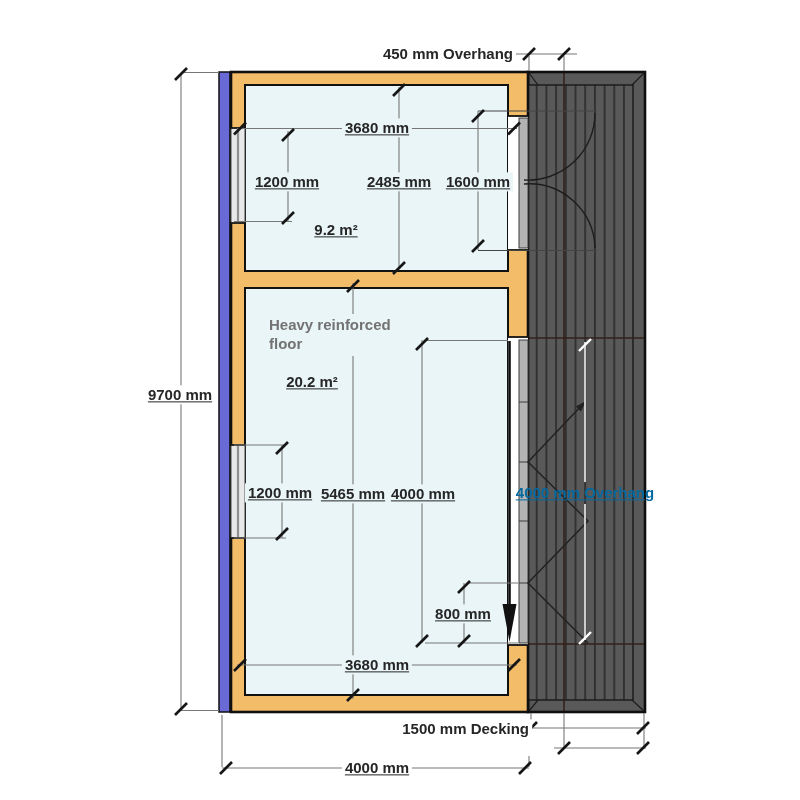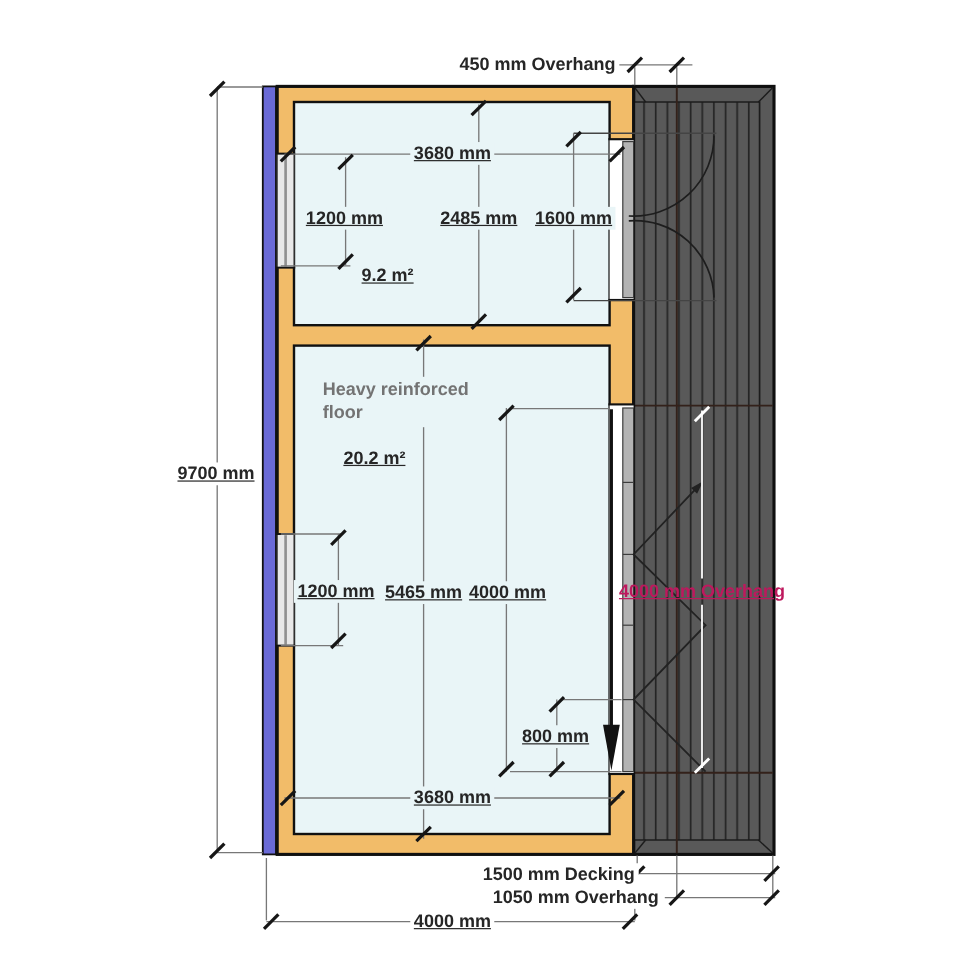--- a/index.html
+++ b/index.html
@@ -9,21 +9,21 @@
   }
   #drawing{position:absolute;left:0;top:0;}
   .lbl{
     position:absolute;font-size:15px;font-weight:bold;color:#262626;
     white-space:nowrap;line-height:1.15;padding:1px 3px;
   }
   .center{transform:translate(-50%,-50%);text-decoration:underline;}
   .rightal{transform:translate(-100%,-50%);}
   .bg-room{background:#e9f5f7;}
   .bg-white{background:#ffffff;}
-  .deck-label{color:#be185d;background:transparent;padding:0;}
+  .deck-label{color:#0369a1;background:transparent;padding:0;}
   .note{
     position:absolute;left:266px;top:314px;width:132px;
     font-size:15px;font-weight:bold;color:#737373;background:#e9f5f7;
     line-height:1.25;padding:2px 3px;white-space:normal;
   }
 </style>
 </head>
 <body>
 
 <div id="canvas">
@@ -190,21 +190,21 @@
 <div class="lbl rightal bg-white" style="left:516px;top:54px;">450 mm Overhang</div>
 
 <div class="lbl center bg-room" style="left:377px;top:128px;">3680 mm</div>
 
 <div class="lbl center bg-room" style="left:287px;top:182px;">1200 mm</div>
 
 <div class="lbl center bg-room" style="left:399px;top:182px;">2485 mm</div>
 
 <div class="lbl center bg-room" style="left:478px;top:182px;">1600 mm</div>
 
-<div class="lbl center bg-room" style="left:323px;top:230px;">9.2 m²</div>
+<div class="lbl center bg-room" style="left:336px;top:230px;">9.2 m²</div>
 
 <div class="note">
   <span>Heavy reinforced</span><br>
   <span>floor</span>
 </div>
 
 <div class="lbl center bg-room" style="left:312px;top:382px;">20.2 m²</div>
 
 <div class="lbl center bg-white" style="left:180px;top:395px;">9700 mm</div>
 
@@ -215,17 +215,16 @@
 <div class="lbl center bg-room" style="left:423px;top:494px;">4000 mm</div>
 
 <div class="lbl center deck-label" style="left:585px;top:493px;">4000 mm Overhang</div>
 
 <div class="lbl center bg-room" style="left:463px;top:614px;">800 mm</div>
 
 <div class="lbl center bg-room" style="left:377px;top:665px;">3680 mm</div>
 
 <div class="lbl rightal bg-white" style="left:504px;top:729px;margin-left:28px;">1500 mm Decking</div>
 
-<div class="lbl rightal bg-white" style="left:552px;top:748px;">1050 mm Overhang</div>
 
 <div class="lbl center bg-white" style="left:377px;top:768px;">4000 mm</div>
 
 </div>
 
 </body></html>

